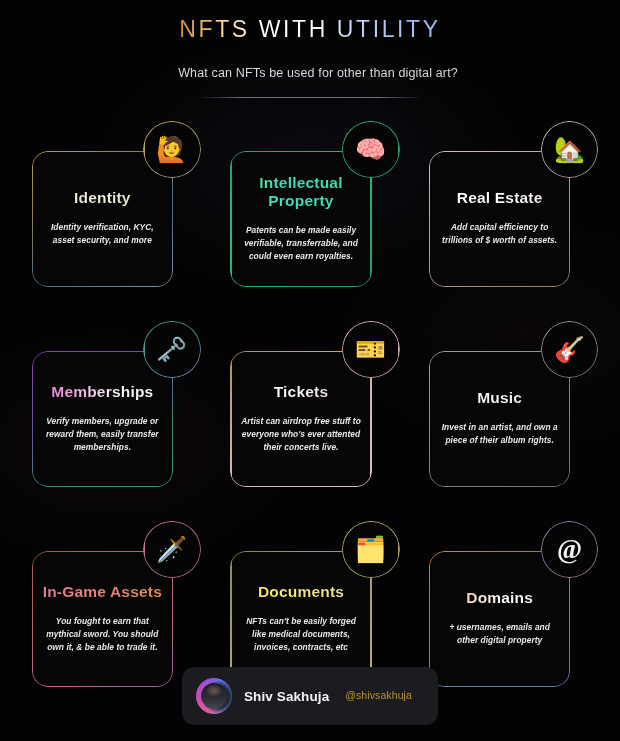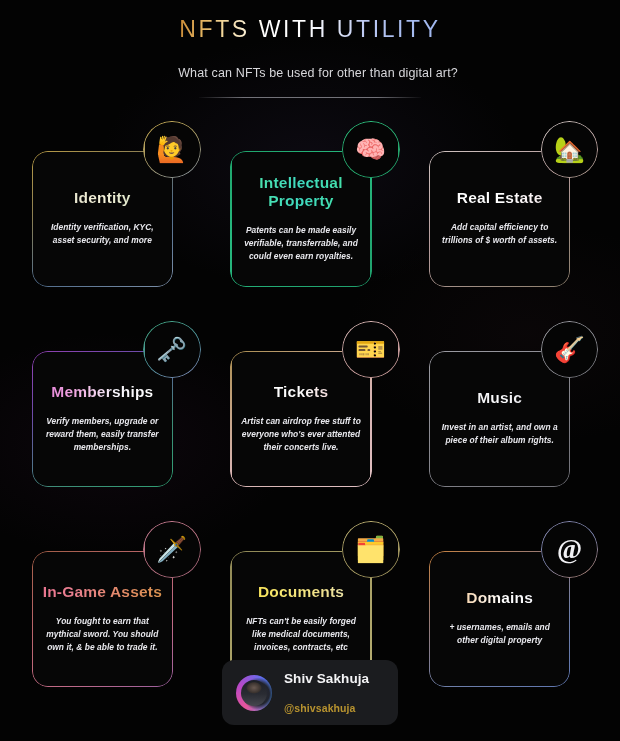--- a/index.html
+++ b/index.html
@@ -209,23 +209,23 @@
   .avatar::after {
     content: "";
     position: absolute;
     inset: 5px;
     border-radius: 50%;
     background:
       radial-gradient(ellipse 42% 32% at 50% 30%, #6a5a52 0%, #3b332f 60%, transparent 72%),
       linear-gradient(180deg, #1d1f26 0%, #2a2c33 55%, #45474e 100%);
   }
 
-  .author-text { display: flex; flex-direction: column; gap: 16px; }
+  .author-text { display: flex; flex-direction: row; gap: 16px; }
   .author-name { font-size: 13.5px; font-weight: bold; color: #f4f4f6; letter-spacing: 0.1px; }
-  .author-handle { font-size: 10.5px; font-weight: bold; color: #b8932f; letter-spacing: 0.1px; }
+  .author-handle { font-size: 10.5px; font-weight: normal; color: #b8932f; letter-spacing: 0.1px; }
 </style>
 </head>
 <body>
 
 <div class="header">
   <div class="main-title">NFTS WITH UTILITY</div>
   <div class="subtitle">What can NFTs be used for other than digital art?</div>
   <div class="divider"></div>
 </div>
 

